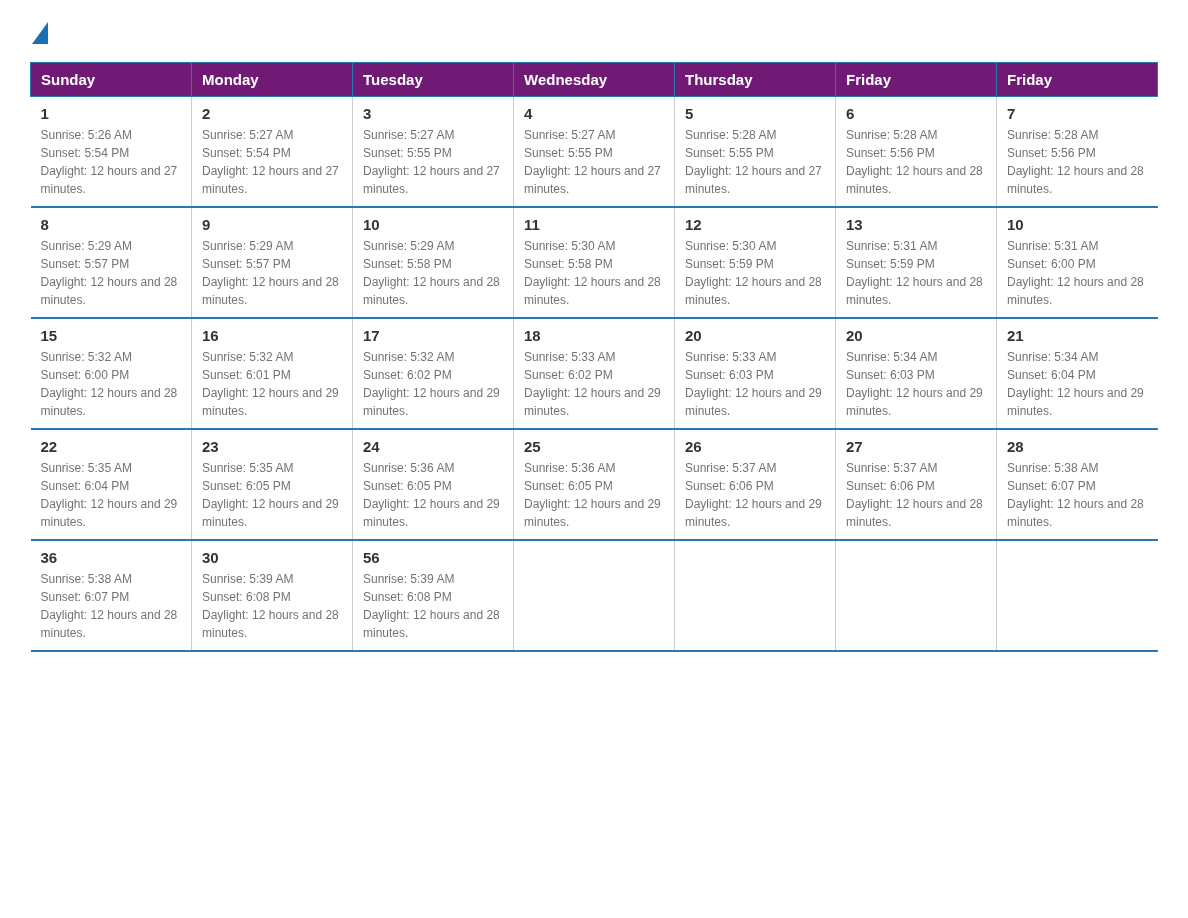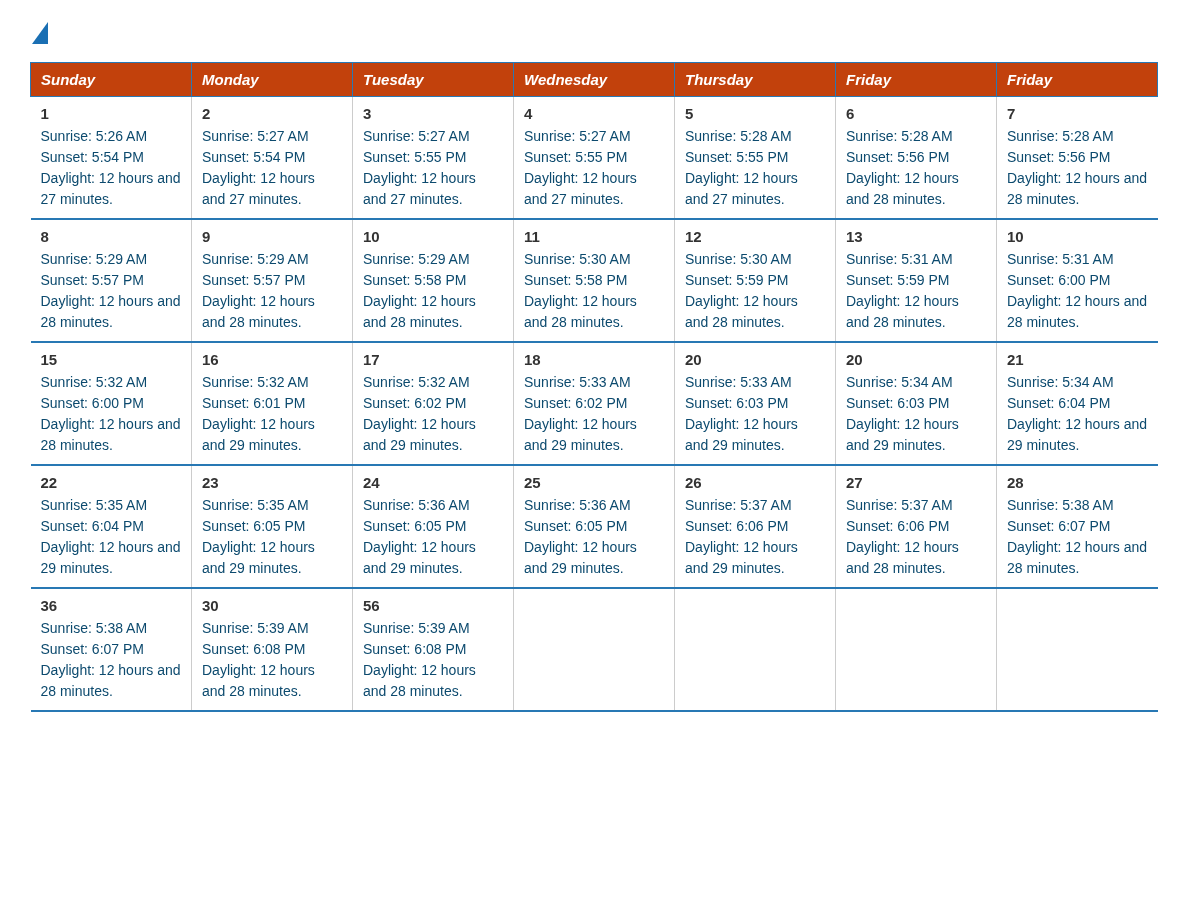--- a/index.html
+++ b/index.html
@@ -53,22 +53,21 @@
       font-size: 22px;
       color: #555;
       margin-top: 4px;
     }
     table {
       width: 100%;
       border-collapse: collapse;
       table-layout: fixed;
     }
     thead tr {
-      background-color: #c2410c;
-      font-style: italic;
+      background-color: #701a75;
     }
     thead th {
       color: #fff;
       font-size: 15px;
       font-weight: bold;
       padding: 8px 10px;
       text-align: left;
       border: 1px solid #2878b4;
     }
     tbody tr {
@@ -85,23 +84,23 @@
     tbody td:last-child {
       border-right: none;
     }
     .day-num {
       font-size: 15px;
       font-weight: bold;
       margin-bottom: 4px;
       display: block;
     }
     .day-info {
-      font-size: 14px;
+      font-size: 12px;
       line-height: 1.5;
-      color: #0c4a6e;
+      color: #737373;
     }
     .empty-cell {
       background: #fff;
     }
   </style>
 </head>
 <body>
 
 <div class="header">
   <div class="logo">

